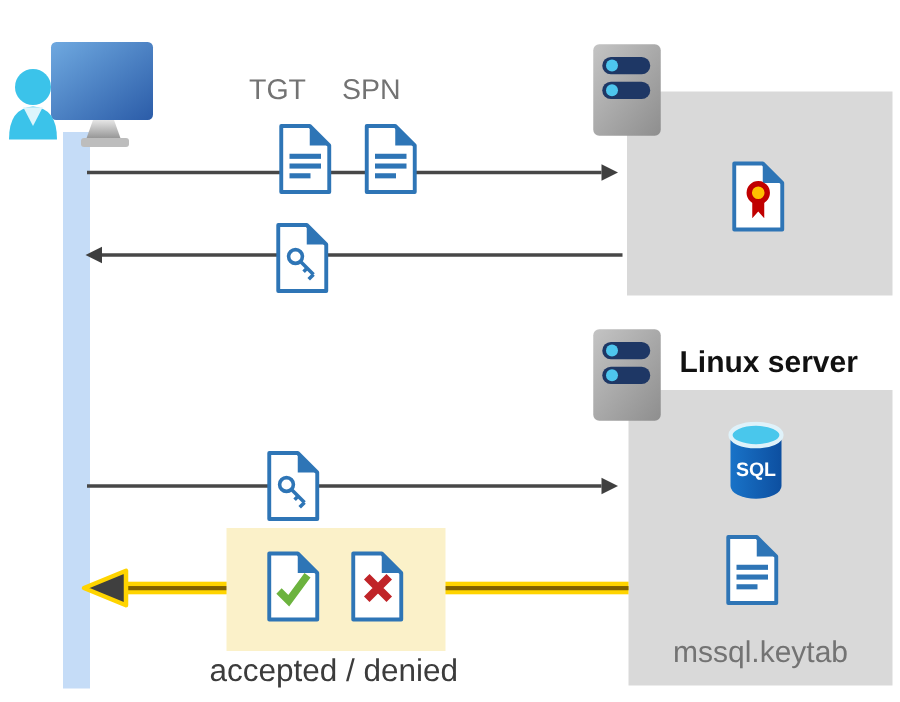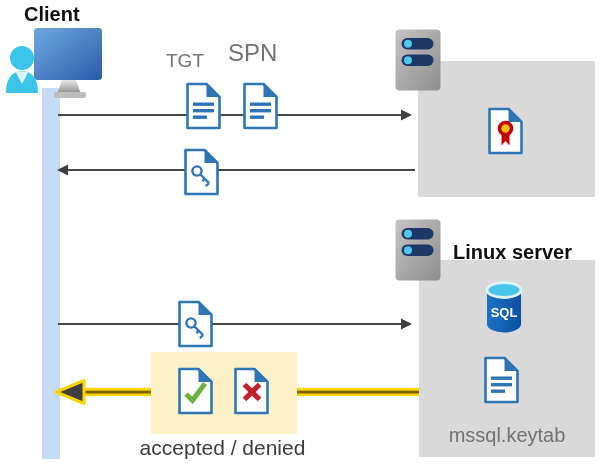--- a/index.html
+++ b/index.html
@@ -10,23 +10,23 @@
   .graybox{background:#D9D9D9;z-index:1;}
   .dc-box{left:418px;top:61px;width:177px;height:136px;}
   .linux-box{left:419px;top:260px;width:176px;height:197px;}
   .yellow-box{left:151px;top:352px;width:146px;height:82px;background:#FBF1C9;z-index:3;}
   .arrows{left:0;top:0;width:600px;height:468px;z-index:2;pointer-events:none;}
   .icon{z-index:4;}
   .txt{z-index:5;color:#737373;}
   .title{font-weight:bold;color:#111111;font-size:20px;line-height:25px;}
   .client-title{left:24px;top:2px;font-size:20px;}
   .dc-title{left:452px;top:5px;width:125px;}
-  .linux-title{left:453px;top:240px;white-space:nowrap;}
+  .linux-title{left:453px;top:230px;white-space:nowrap;}
   .tgt-label{left:166px;top:50px;font-size:19px;}
-  .spn-label{left:228px;top:39px;font-size:24px;}
+  .spn-label{left:228px;top:50px;font-size:19px;}
   .result-label{left:115px;top:436px;width:215px;text-align:center;font-size:21px;color:#3C3C3C;}
   .keytab-label{left:419px;top:424px;width:176px;text-align:center;font-size:20px;}
 </style>
 </head>
 <body>
 
 <div class="stage">
 
   <svg width="0" height="0" style="position:absolute" aria-hidden="true">
     <defs>
@@ -155,20 +155,19 @@
     <path d="M2,9 L2,43 A17,8.5 0 0 0 36,43 L36,9 Z" fill="url(#gradSql)"></path>
     <ellipse cx="19" cy="9" rx="17" ry="7.5" fill="#49C7EC" stroke="#DFF2FA" stroke-width="2.8"></ellipse>
     <text x="19" y="36" text-anchor="middle" font-size="13" font-weight="bold" fill="#ffffff">SQL</text>
   </svg>
 
   <svg class="abs icon" style="left:483px;top:356px" width="37" height="48" viewBox="0 0 37 48">
     <use href="#doc-base"></use>
       <use href="#glyph-lines"></use>
   </svg>
 
-  <div class="abs txt title client-title">Client</div>
   <div class="abs txt title linux-title">Linux server</div>
   <div class="abs txt tgt-label">TGT</div>
   <div class="abs txt spn-label">SPN</div>
   <div class="abs txt keytab-label">mssql.keytab</div>
   <div class="abs txt result-label">accepted / denied</div>
 
 </div>
 
 </body></html>

